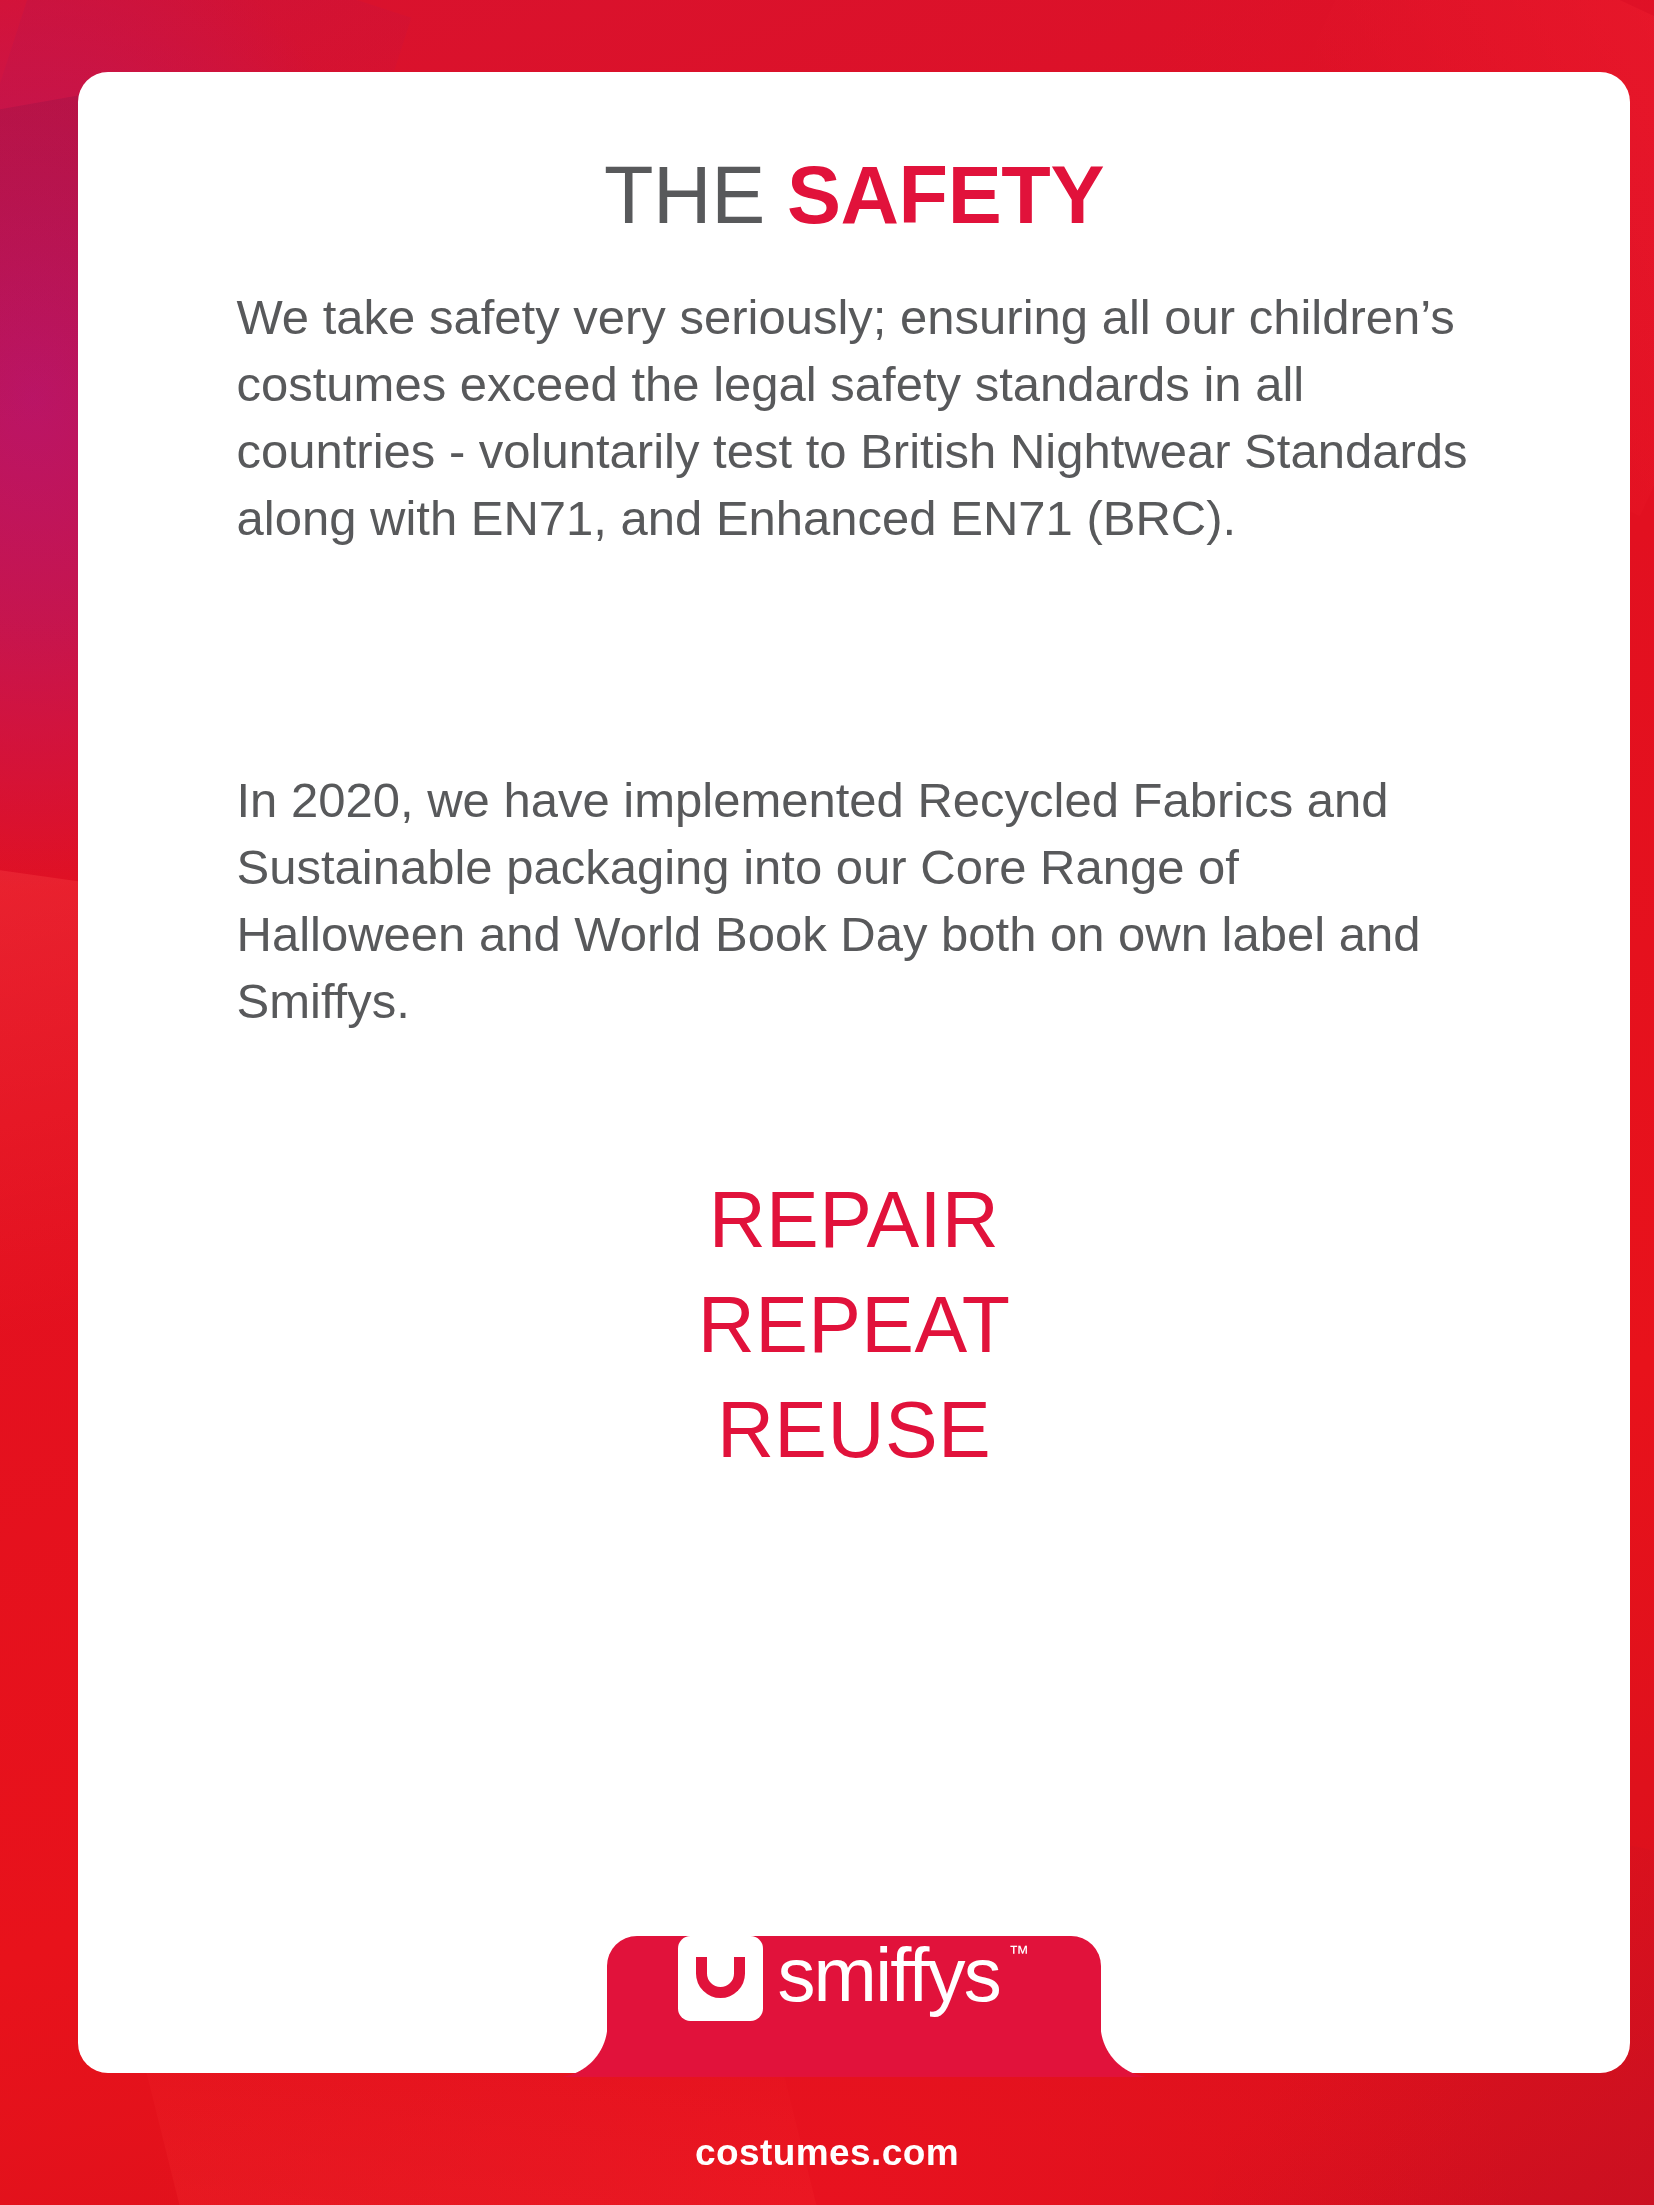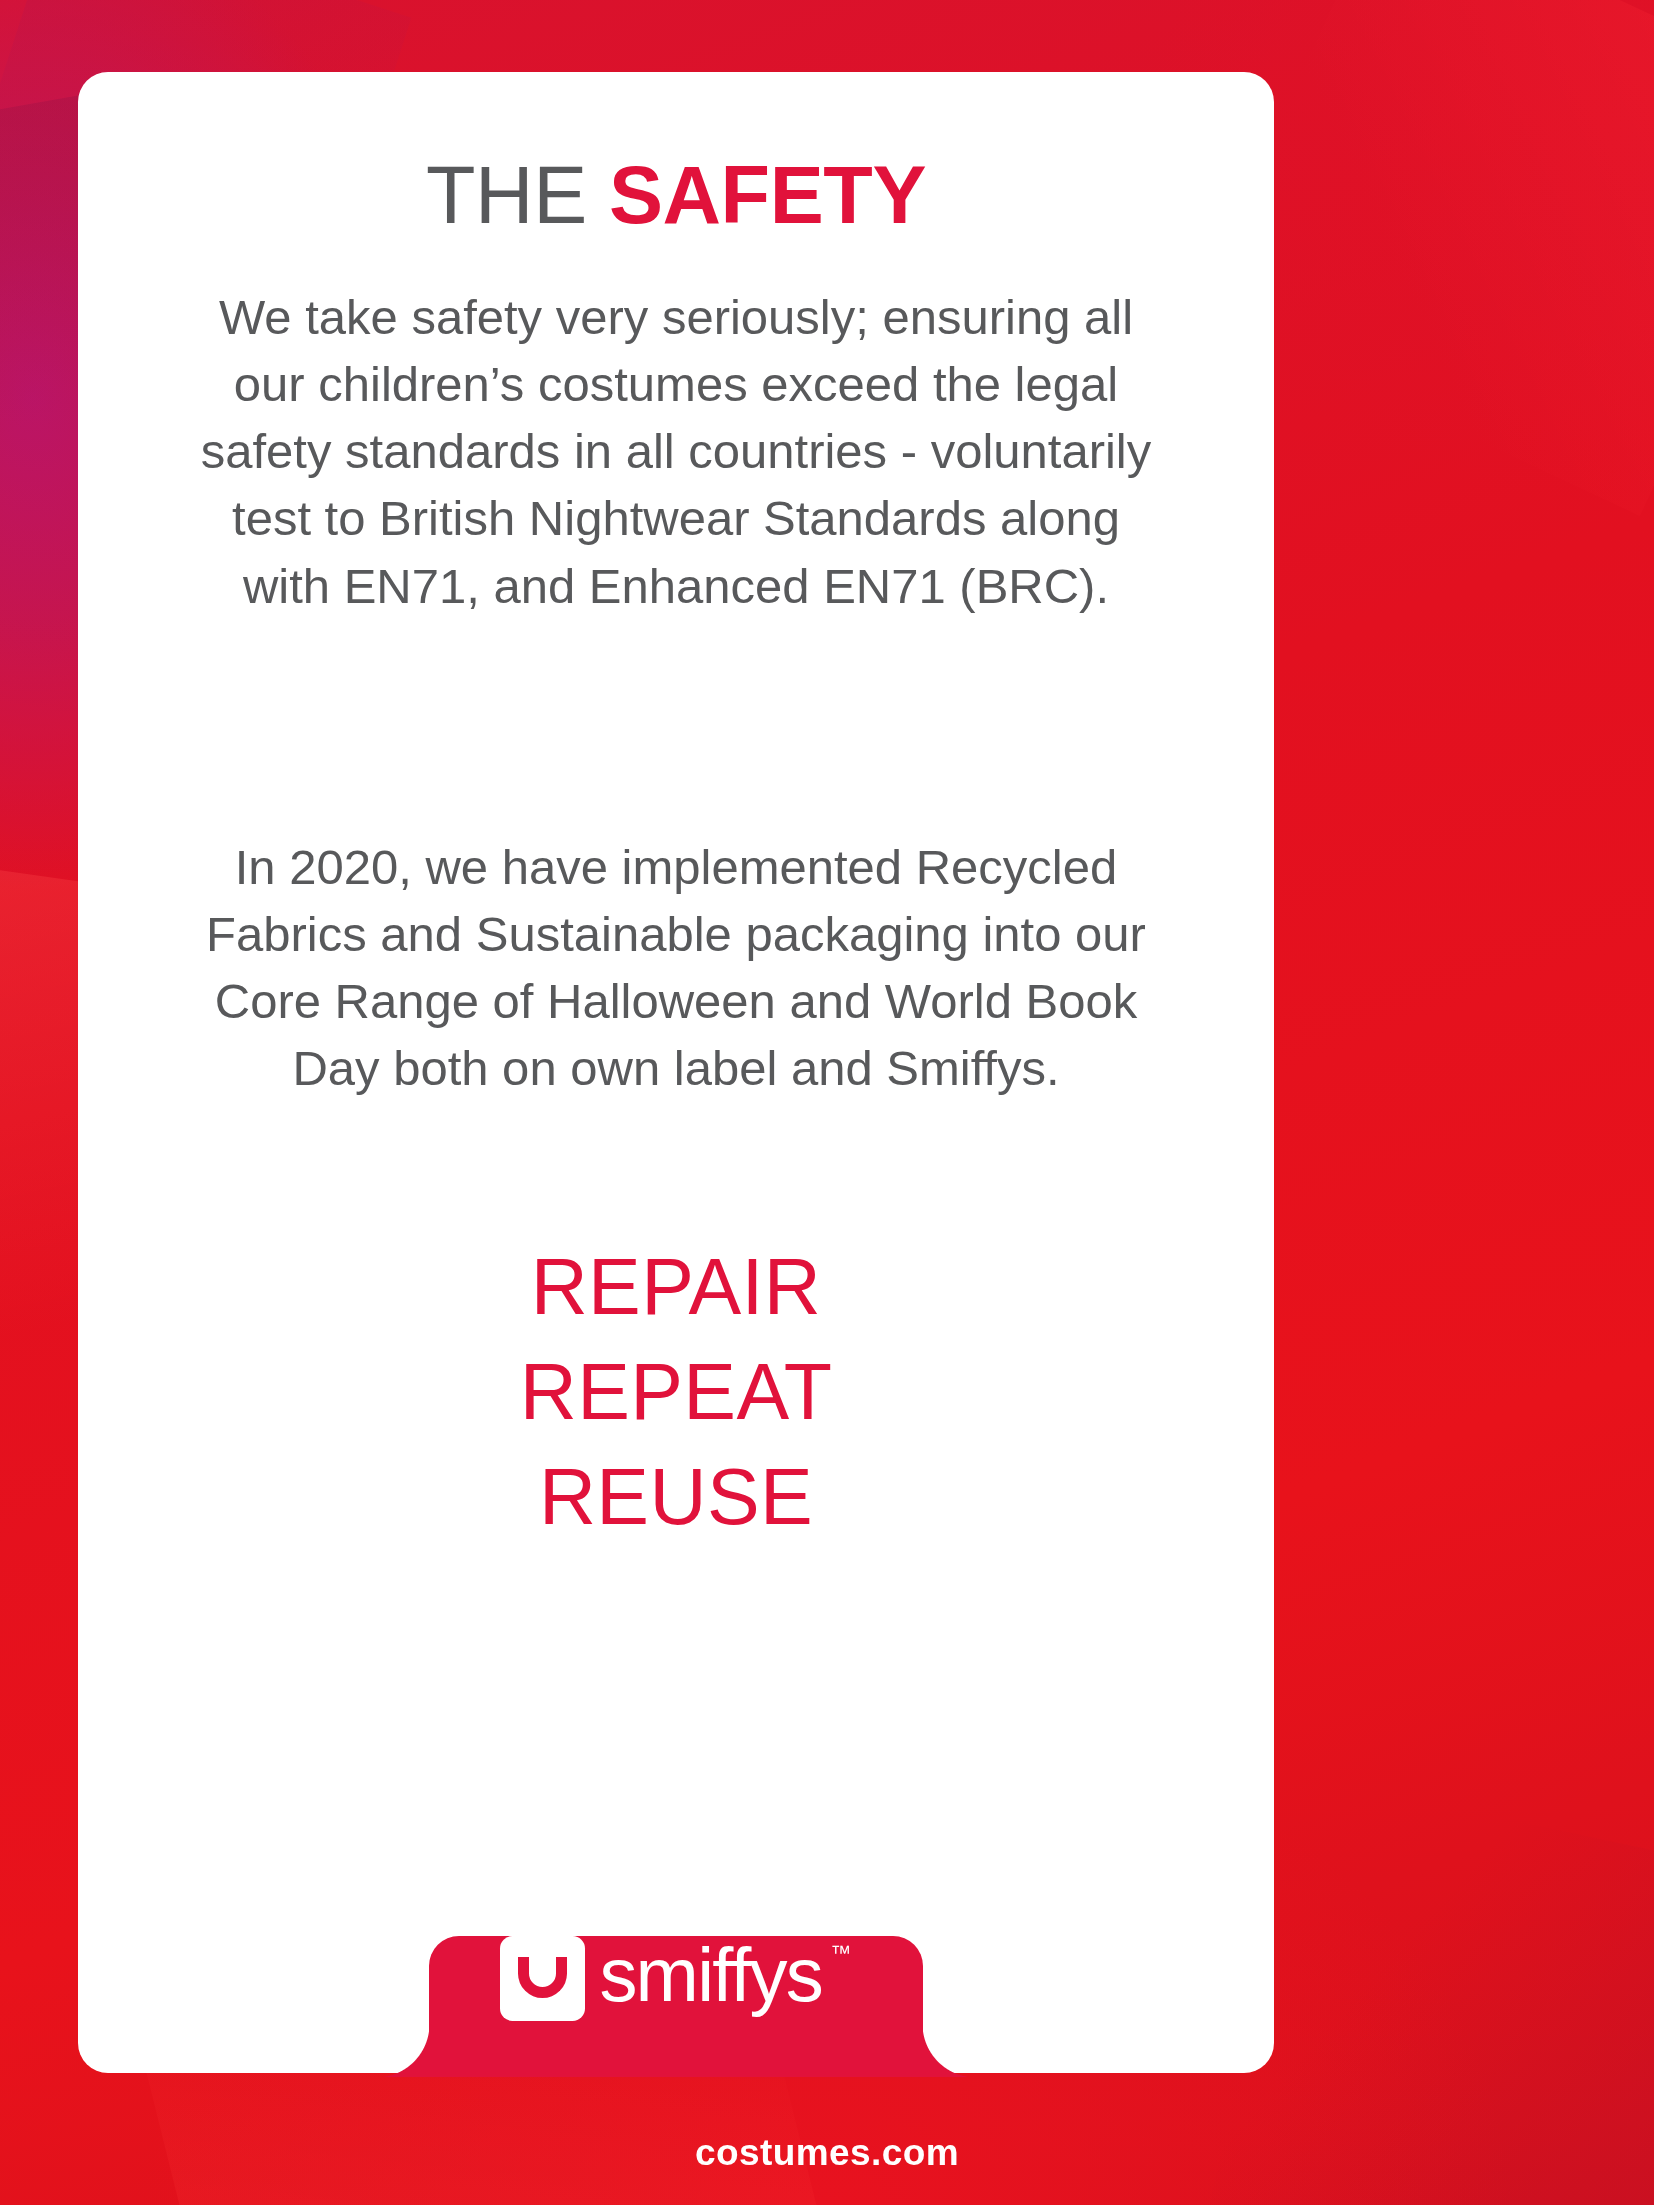--- a/index.html
+++ b/index.html
@@ -47,21 +47,21 @@
         background: linear-gradient(300deg, #a6102c 0%, rgba(166,16,44,0) 70%);
         transform: rotate(12deg); }
   .s6 { top: 40%; left: -53px; width: 229px; height: 618px;
         background: linear-gradient(160deg, #ff4b4b 0%, rgba(255,75,75,0) 70%);
         transform: rotate(8deg); }
 
   .card {
     position: absolute;
     left: 78px;
     top: 72px;
-    width: 1196px;
+    width: 1552px;
     height: 2001px;
     background: #ffffff;
     border-radius: 30px;
     box-sizing: border-box;
     padding: 81px 106px 0 106px;
   }
 
   .heading {
     text-align: center;
     font-size: 81px;
@@ -73,21 +73,20 @@
   }
   .heading .accent {
     color: #e1123b;
     font-weight: 700;
   }
   .heading.sustainability {
     font-size: 81px;
   }
 
   .body-text {
-    text-align: center;
     color: #58595b;
     font-size: 49px;
     line-height: 1.37;
     font-weight: 400;
     margin: 46px auto 0 auto;
     max-width: 1235px;
   }
 
   .section-gap { height: 168px; }
 

